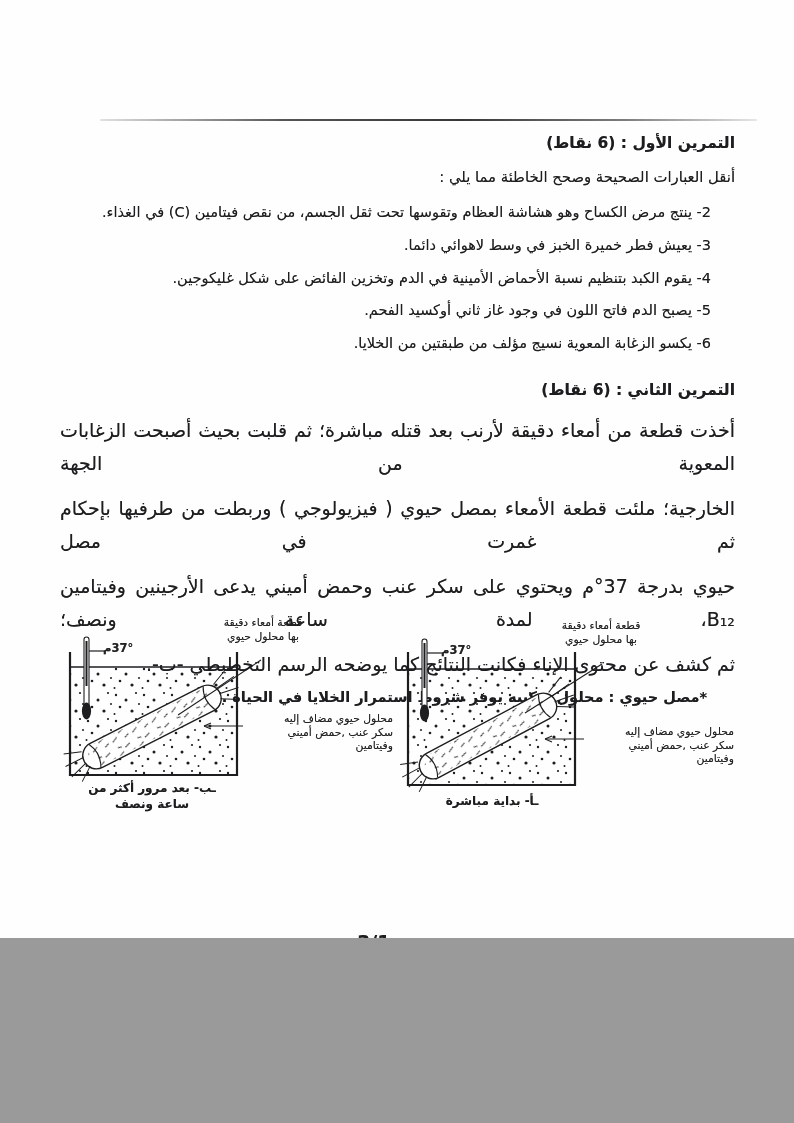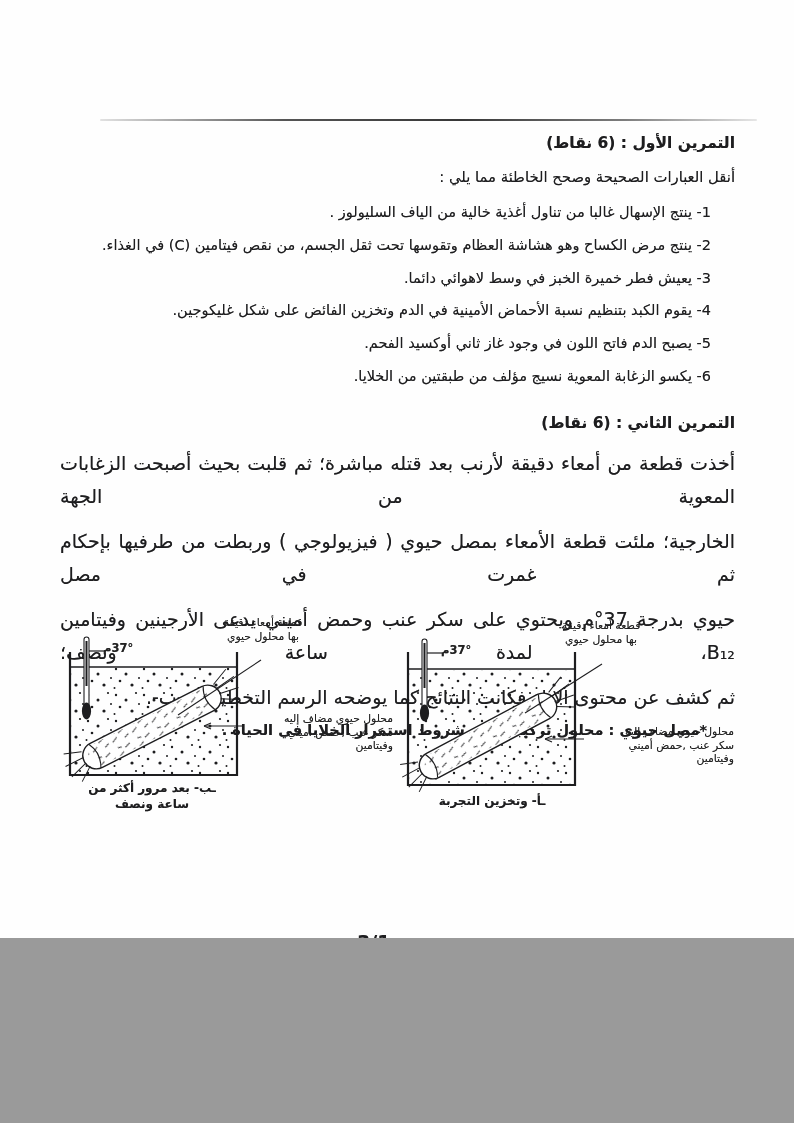--- a/index.html
+++ b/index.html
@@ -61,21 +61,20 @@
 <div class="page">
 
   <div class="top-rule"></div>
 
   <div class="text-col ink">
 
     <h2 class="ex-title">التمرين الأول : (6 نقاط)</h2>
     <p class="intro">أنقل العبارات الصحيحة وصحح الخاطئة مما يلي :</p>
 
     <div class="items">
-      <div class="item">1- ينتج الإسهال غالبا من تناول أغذية خالية من الياف السليولوز .</div>
       <div class="item">2- ينتج مرض الكساح وهو هشاشة العظام وتقوسها تحت ثقل الجسم، من نقص فيتامين (C) في الغذاء.</div>
       <div class="item">3- يعيش فطر خميرة الخبز في وسط لاهوائي دائما.</div>
       <div class="item">4- يقوم الكبد بتنظيم نسبة الأحماض الأمينية في الدم وتخزين الفائض على شكل غليكوجين.</div>
       <div class="item">5- يصبح الدم فاتح اللون في وجود غاز ثاني أوكسيد الفحم.</div>
       <div class="item">6- يكسو الزغابة المعوية نسيج مؤلف من طبقتين من الخلايا.</div>
     </div>
 
     <h2 class="ex-title ex2-title">التمرين الثاني : (6 نقاط)</h2>
 
     <div>
@@ -183,20 +182,20 @@
       <div class="fig-label temp-label" dir="rtl">37°م</div>
       <div class="fig-label top-label">
         <div>قطعة أمعاء دقيقة</div>
         <div>بها محلول حيوي</div>
       </div>
       <div class="fig-label side-label">
         <div>محلول حيوي مضاف إليه</div>
         <div>سكر عنب ,حمض أميني</div>
         <div>وفيتامين</div>
       </div>
-      <div class="caption">ـأ- وتخزين التجربة</div>
+      <div class="caption">ـأ- بداية مباشرة</div>
     </div>
 
   </div>
 
   <div class="page-number">3/1</div>
 
 </div>
 
 </body></html>

